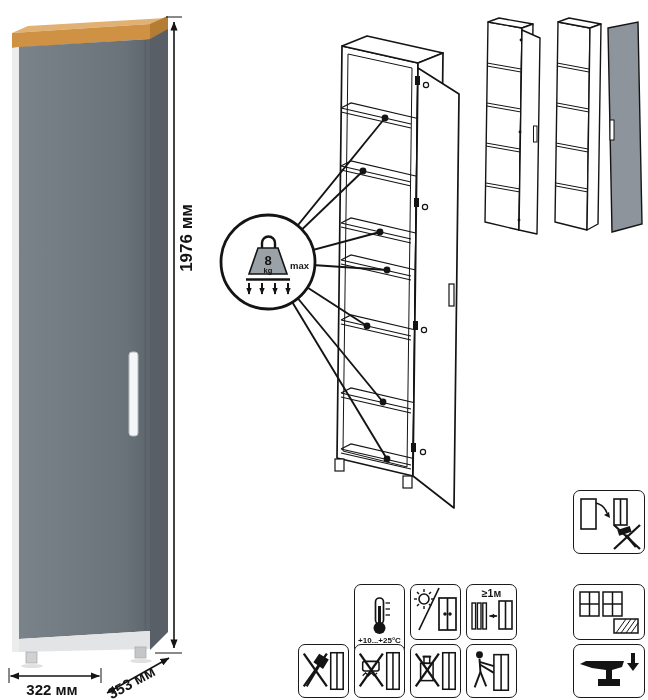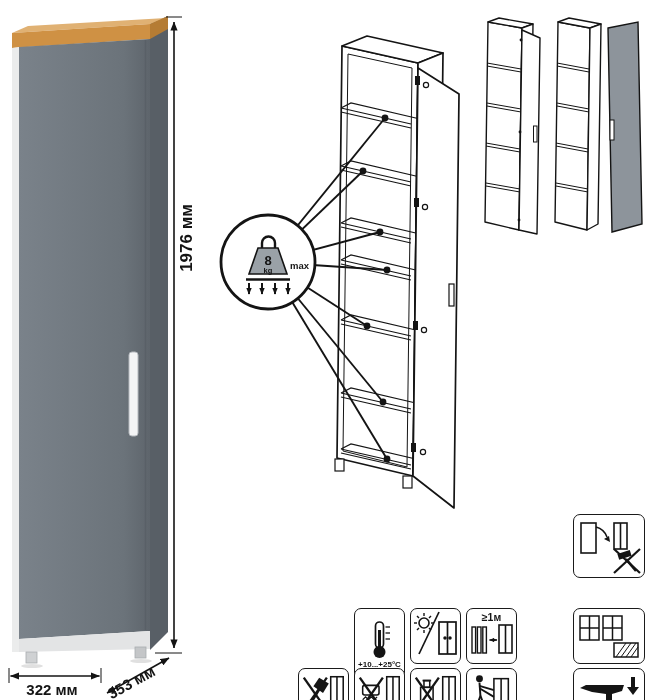--- a/index.html
+++ b/index.html
@@ -1,20 +1,20 @@
 <!DOCTYPE html>
 <html><head>
 <meta charset="utf-8">
 <style>
   html,body{margin:0;padding:0;background:#fff;}
   .page{position:relative;width:648px;height:700px;background:#ffffff;overflow:hidden;
         font-family:"Liberation Sans",sans-serif;}
   .abs{position:absolute;}
   .icon-box{position:absolute;background:#fff;border:1.7px solid #1a1a1a;border-radius:7px;
-            box-sizing:border-box;display:flex;align-items:center;justify-content:center;margin-top:24px;}
+            box-sizing:border-box;display:flex;align-items:center;justify-content:center;}
   svg text{font-family:"Liberation Sans",sans-serif;}
 </style>
 </head>
 <body>
 
 <div class="page">
 
   <svg class="abs" style="left:0;top:0" width="215" height="700" viewBox="0 0 215 700">
     <defs>
       <linearGradient id="gdoor" x1="0" x2="1" y1="0" y2="0">

